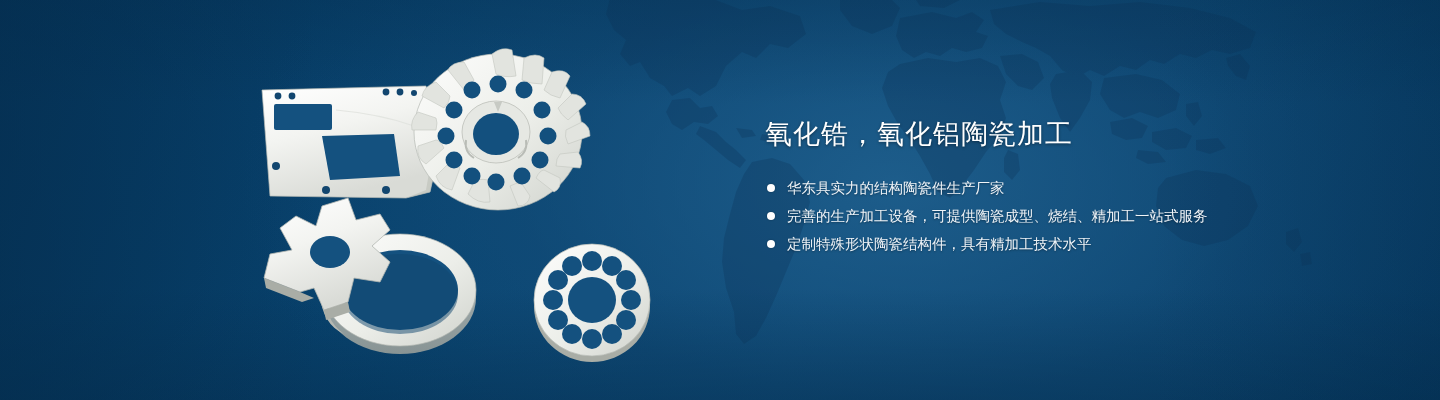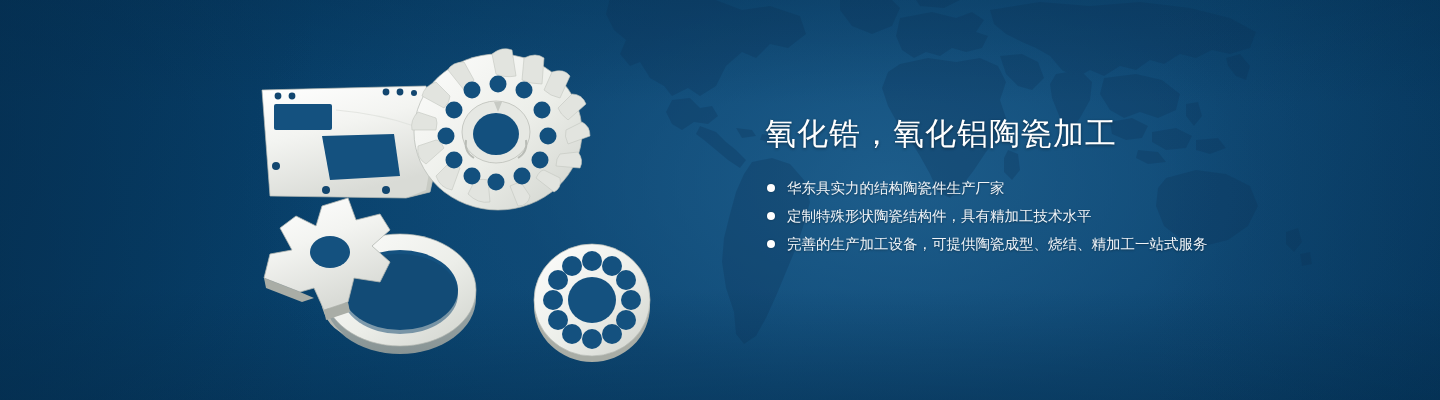--- a/index.html
+++ b/index.html
@@ -51,21 +51,21 @@
 
   
   #copy {
     position: absolute;
     left: 765px;
     top: 112px;
     width: 620px;
   }
   #headline {
     margin: 0;
-    font-size: 31px;
+    font-size: 27px;
     font-weight: 400;
     line-height: 44px;
     letter-spacing: 1px;
     color: #ffffff;
     text-shadow: 0 1px 3px rgba(0,0,0,0.45);
     white-space: nowrap;
   }
   #bullets {
     list-style: none;
     margin: 22px 0 0 0;
@@ -261,22 +261,22 @@
 
   <div id="copy">
     <h1 id="headline">氧化锆，氧化铝陶瓷加工</h1>
     <ul id="bullets">
       <li>
         <span class="dot"></span>
         <span>华东具实力的结构陶瓷件生产厂家</span>
       </li>
       <li>
         <span class="dot"></span>
-        <span>定制特殊形状陶瓷结构件，具有精加工技术水平</span>
+        <span>完善的生产加工设备，可提供陶瓷成型、烧结、精加工一站式服务</span>
       </li>
       <li>
         <span class="dot"></span>
-        <span>完善的生产加工设备，可提供陶瓷成型、烧结、精加工一站式服务</span>
+        <span>定制特殊形状陶瓷结构件，具有精加工技术水平</span>
       </li>
     </ul>
   </div>
 
 </div>
 
 </body></html>

